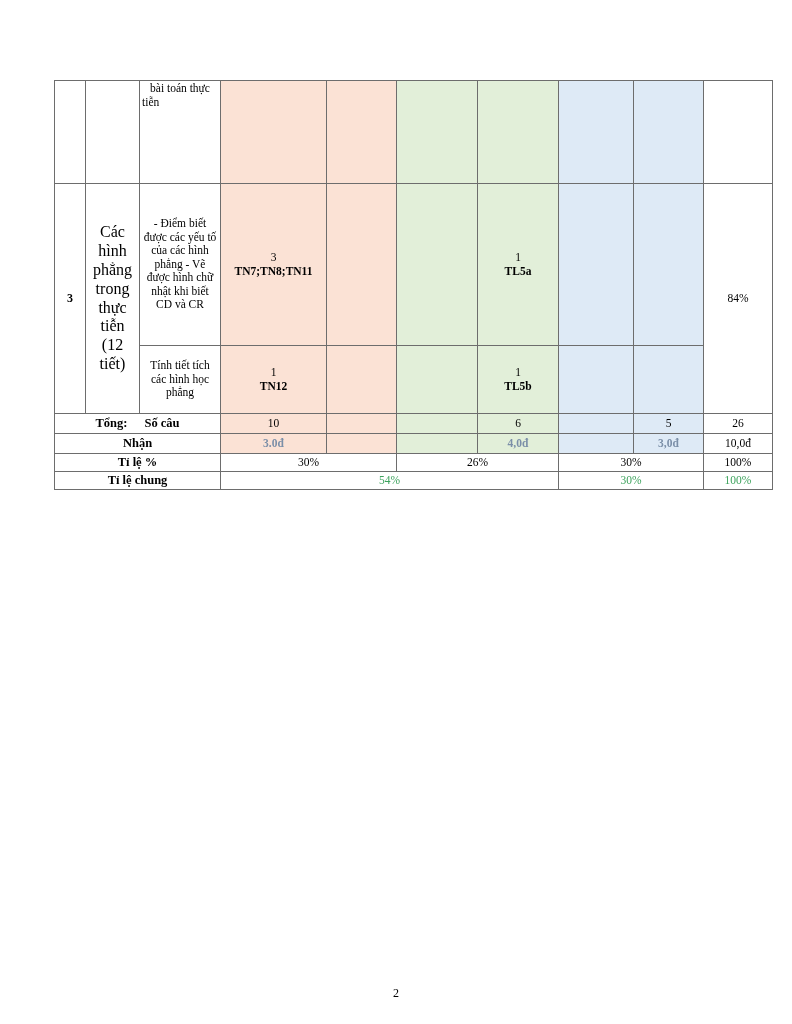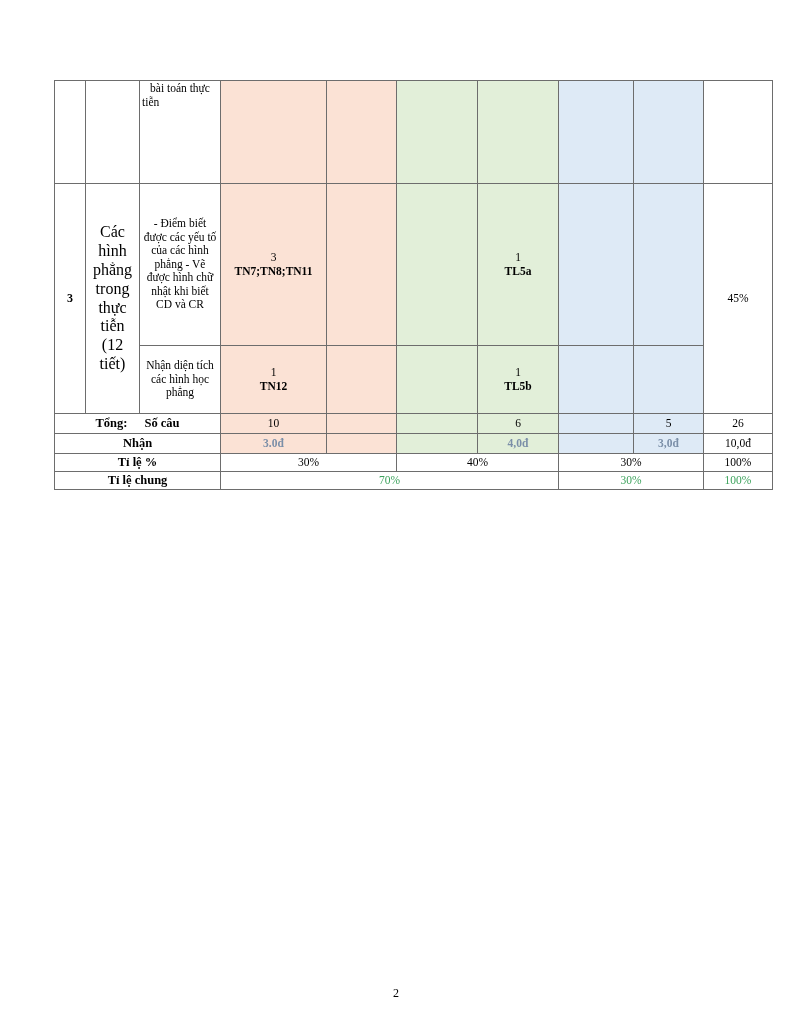--- a/index.html
+++ b/index.html
@@ -132,25 +132,25 @@
           <span class="code">TN7;TN8;TN11</span>
         </td>
         <td class="bg-orange"></td>
         <td class="bg-green"></td>
         <td class="bg-green cellnum">
           <span class="num">1</span>
           <span class="code">TL5a</span>
         </td>
         <td class="bg-blue"></td>
         <td class="bg-blue"></td>
-        <td class="bg-white" rowspan="2">45%</td>
+        <td class="bg-white" rowspan="2">84%</td>
       </tr>
 
       <tr style="height:68px;">
-        <td class="bg-white skill">Nhận diện tích các hình học phẳng</td>
+        <td class="bg-white skill">Tính tiết tích các hình học phẳng</td>
         <td class="bg-orange cellnum">
           <span class="num">1</span>
           <span class="code">TN12</span>
         </td>
         <td class="bg-orange"></td>
         <td class="bg-green"></td>
         <td class="bg-green cellnum">
           <span class="num">1</span>
           <span class="code">TL5b</span>
         </td>
@@ -181,28 +181,28 @@
         <td class="bg-green"></td>
         <td class="bg-green score">4,0đ</td>
         <td class="bg-blue"></td>
         <td class="bg-blue score">3,0đ</td>
         <td class="bg-white">10,0đ</td>
       </tr>
 
       <tr class="r-small">
         <td class="bg-white rowlabel" colspan="3">Tỉ lệ %</td>
         <td class="bg-white" colspan="2">30%</td>
-        <td class="bg-white" colspan="2">40%</td>
+        <td class="bg-white" colspan="2">26%</td>
         <td class="bg-white" colspan="2">30%</td>
         <td class="bg-white">100%</td>
       </tr>
 
       <tr class="r-small">
         <td class="bg-white rowlabel" colspan="3">Tỉ lệ chung</td>
-        <td class="bg-white greentext" colspan="4">70%</td>
+        <td class="bg-white greentext" colspan="4">54%</td>
         <td class="bg-white greentext" colspan="2">30%</td>
         <td class="bg-white greentext">100%</td>
       </tr>
 
     </tbody>
   </table>
 
   <div class="pagenum">2</div>
 
 </div>

